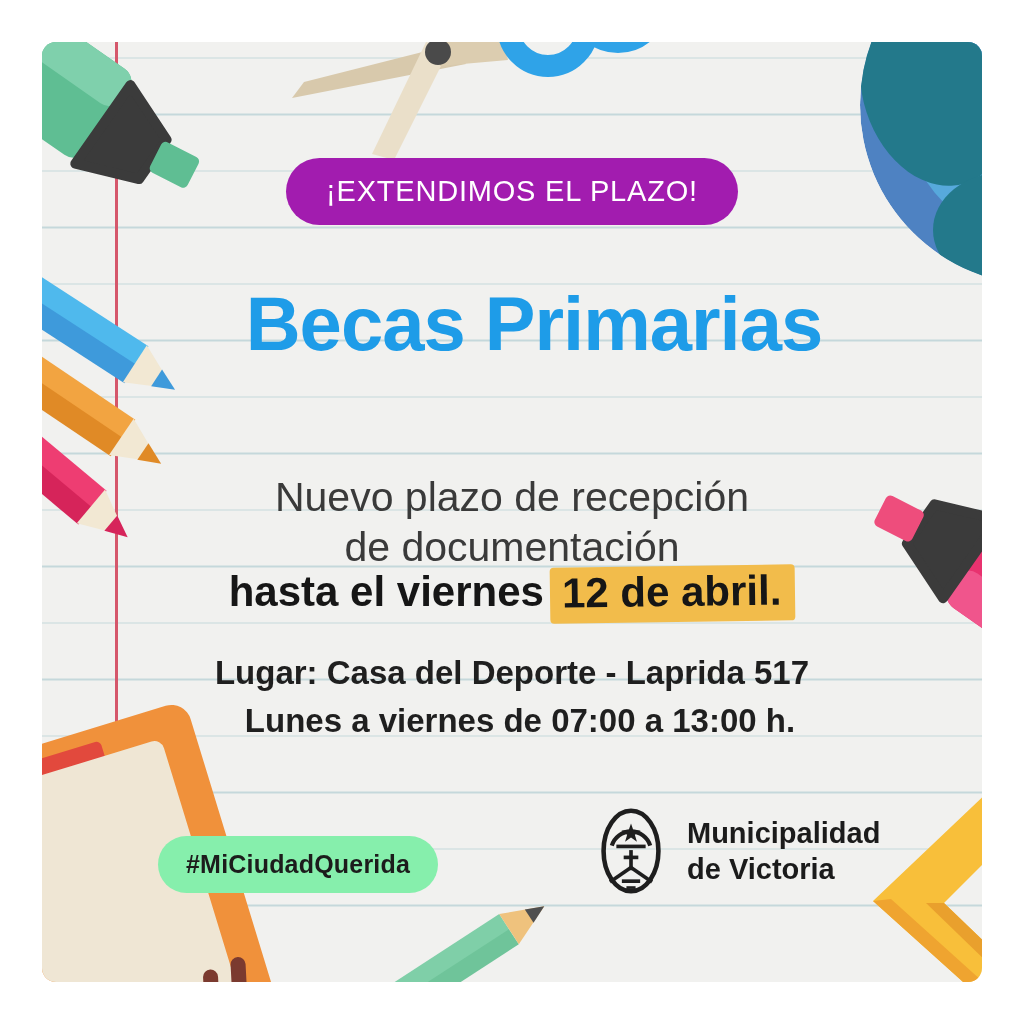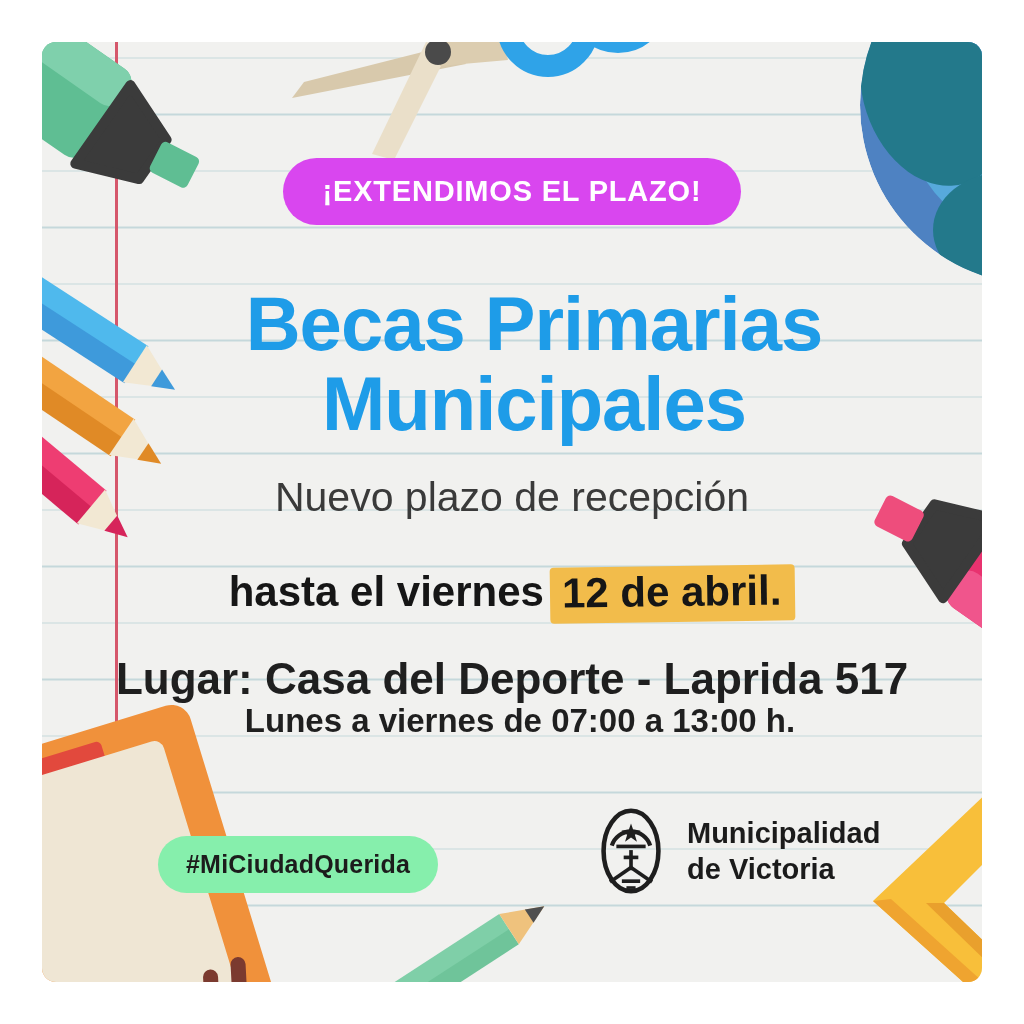--- a/index.html
+++ b/index.html
@@ -25,35 +25,35 @@
     background:#EFE6D4; border-radius:10px; }
   .tab-red   { position:absolute; left:95px; top:14px; width:112px; height:22px; background:#E2493D; border-radius:5px; }
   .bind-bar { position:absolute; width:15px; height:82px; background:#7B3A2F; border-radius:8px; transform:rotate(14deg); } .bb2 { left:198px; top:268px; }
   .bb3 { left:228px; top:264px; } .bb4 { left:258px; top:260px; }
 
   
   .layer { position:absolute; left:0; width:1024px; text-align:center; z-index:5; }
 
   .badge { top:158px; }
   .badge .pill {
-    display:inline-block; background:#d946ef; color:#fff; font-weight:700;
+    display:inline-block; background:#a21caf; color:#fff; font-weight:400;
     font-size:29px; letter-spacing:0.8px; padding:17px 40px; border-radius:36px;
   }
 
   .title { top:284px; color:#1E9CE8; font-weight:700; font-size:76px; line-height:80px; letter-spacing:-1px;padding-left:44px; }
 
   .subtitle { top:472px; color:#3A3A3A; font-weight:400; font-size:41px; line-height:50px; }
 
   .deadline { top:566px; color:#161616; font-weight:700; font-size:42px; }
   .deadline .hl {
     display:inline-block; background:#F2BC4B; padding:2px 14px 6px 12px; margin-left:6px;
     border-radius:4px; transform:rotate(-0.8deg);
   }
 
-  .loc  { top:654px; color:#1F1F1F; font-weight:700; font-size:44px; }
+  .loc  { top:654px; color:#1F1F1F; font-weight:700; font-size:33px; }
   .hrs  { top:702px; color:#1F1F1F; font-weight:700; font-size:33px;padding-left:16px; }
 
   .hash { position:absolute; left:158px; top:836px; z-index:6; }
   .hash .pill {
     display:inline-block; background:#86efac; color:#1C1C1C; font-weight:700;
     font-size:25px; letter-spacing:0.2px; padding:14px 28px; border-radius:30px;
   }
 
   .org { position:absolute; left:599px; top:802px; z-index:6; display:flex; align-items:center;gap:10px; }
   .org svg { display:block; }
@@ -151,25 +151,25 @@
 
     </div>
   </div>
 
   <div class="layer badge">
     <span class="pill">¡EXTENDIMOS EL PLAZO!</span>
   </div>
 
   <div class="layer title">
     <div>Becas Primarias</div>
-    <div>Municipales</div>
   </div>
 
   <div class="layer subtitle">
     <div>Nuevo plazo de recepción</div>
+    <div>de documentación</div>
   </div>
 
   <div class="layer deadline">
     <span>hasta el viernes</span><span class="hl">12 de abril.</span>
   </div>
 
   <div class="layer loc">Lugar: Casa del Deporte - Laprida 517</div>
   <div class="layer hrs">Lunes a viernes de 07:00 a 13:00 h.</div>
 
   <div class="hash">

